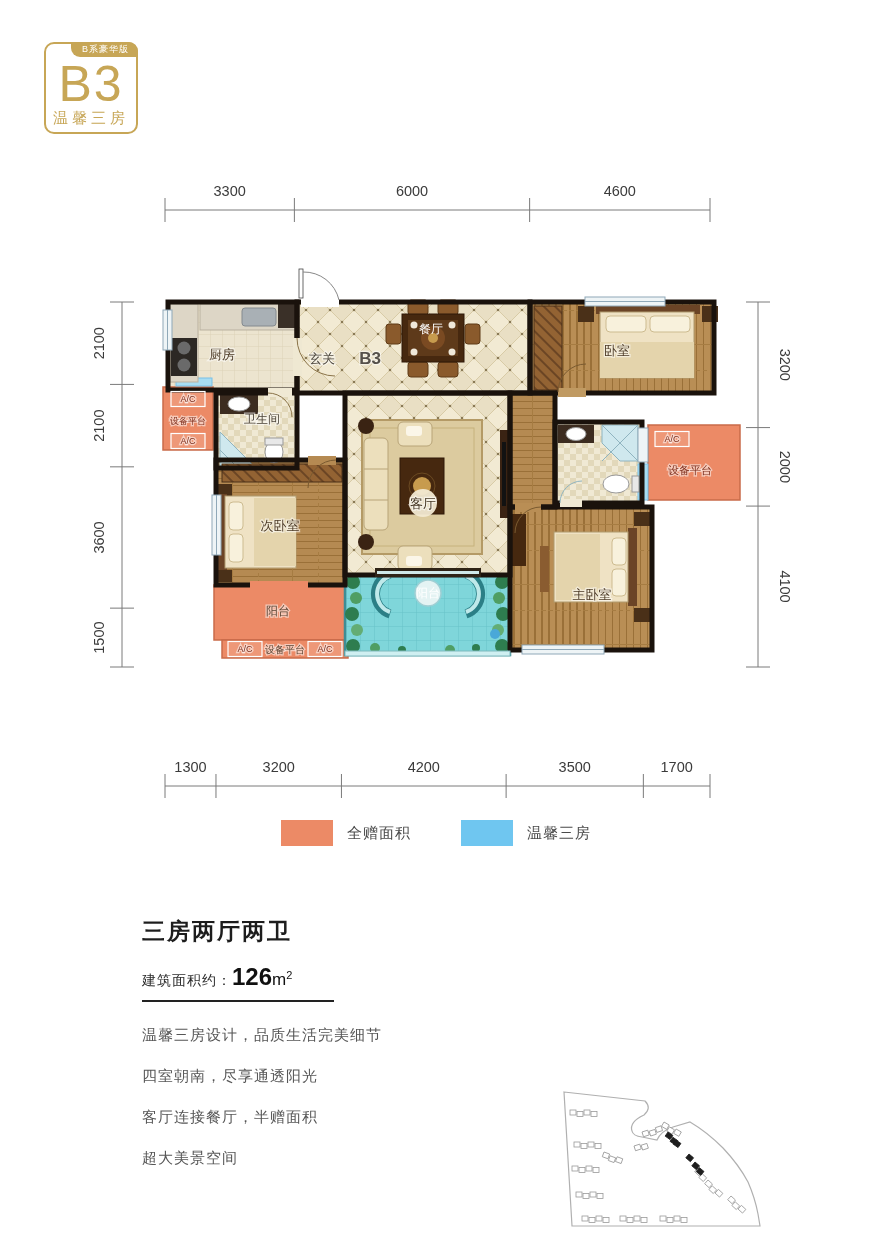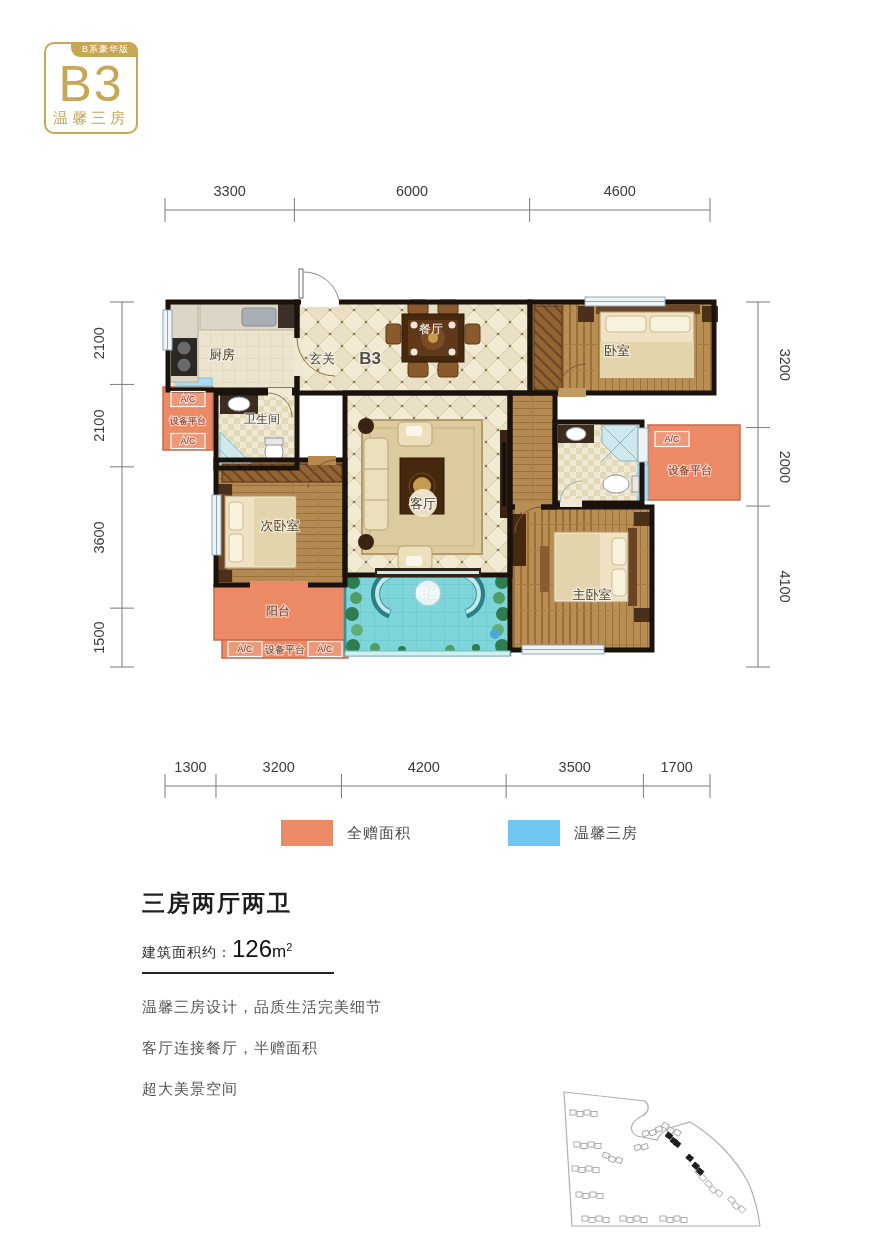--- a/index.html
+++ b/index.html
@@ -18,30 +18,30 @@
   #dim-bottom{left:150px;top:750px;}
   #dim-left{left:84px;top:286px;}
   #dim-right{left:744px;top:286px;}
   .dimline{stroke:#7a7a7a;stroke-width:1;}
   .dimtext{fill:#3b3b3b;font-size:14.5px;text-anchor:middle;font-family:"Liberation Sans","DejaVu Sans",sans-serif;}
   
   #plan{position:absolute;left:150px;top:262px;}
   .plan-label{font-family:"Liberation Sans","DejaVu Sans",sans-serif;}
   .halo{paint-order:stroke;stroke:rgba(255,255,255,.55);stroke-width:2.5px;}
   
-  #legend{position:absolute;left:281px;top:820px;display:flex;gap:97px;}
+  #legend{position:absolute;left:281px;top:820px;display:flex;gap:50px;}
   .legend-item{display:flex;align-items:center;gap:14px;}
   .swatch{display:inline-block;width:52px;height:26px;}
   .legend-label{font-size:15px;color:#4a4a4a;letter-spacing:1px;}
   
-  #info{position:absolute;left:142px;top:888px;width:400px;}
+  #info{position:absolute;left:142px;top:916px;width:400px;}
   .info-title{font-size:23px;font-weight:bold;color:#1d1d1d;letter-spacing:2px;}
   .info-area{margin-top:16px;padding:0 42px 9px 0;border-bottom:2px solid #222;display:inline-block;}
   .area-prefix{font-size:14px;color:#2b2b2b;letter-spacing:1px;}
-  .area-value{font-size:24px;font-weight:normal;color:#111;}
+  .area-value{font-size:24px;font-weight:bold;color:#111;}
   .area-unit{font-size:17px;color:#111;}
   .area-sup{font-size:11px;color:#111;vertical-align:super;}
   #features{margin-top:24px;}
   #features p{margin:4px 0 22px 0;font-size:15px;color:#565656;letter-spacing:1px;}
   
   #site{position:absolute;left:548px;top:1076px;}
 </style>
 </head>
 <body>
 
@@ -356,20 +356,21 @@
       </div>
     </div>
 
   <div id="info">
     <div class="info-title">三房两厅两卫</div>
     <div class="info-area">
       <span class="area-prefix">建筑面积约：</span><span class="area-value">126</span><span class="area-unit">m</span><span class="area-sup">2</span>
     </div>
     <div id="features">
         <p>温馨三房设计，品质生活完美细节</p>
+        <p>四室朝南，尽享通透阳光</p>
         <p>客厅连接餐厅，半赠面积</p>
         <p>超大美景空间</p>
       </div>
   </div>
 
   <svg id="site" width="220" height="170" viewBox="0 0 220 170">
     <path d="M16,16 L97,25 Q104,32 96,39 Q81,46 84,55 Q85,60 94,61 L109,64 Q113,55 125,51 L142,46 Q159,56 175,72 Q191,89 200,106 Q207,122 210,138 L212,150 L24,150 Z" fill="#ffffff" stroke="#b0b0b0" stroke-width="1.2"></path>
     <g id="site-buildings">
         <g transform="translate(22 34) rotate(0)">
           <rect x="0" y="0" width="6" height="5" fill="#ffffff" stroke="#9a9a9a" stroke-width="0.8"></rect>

